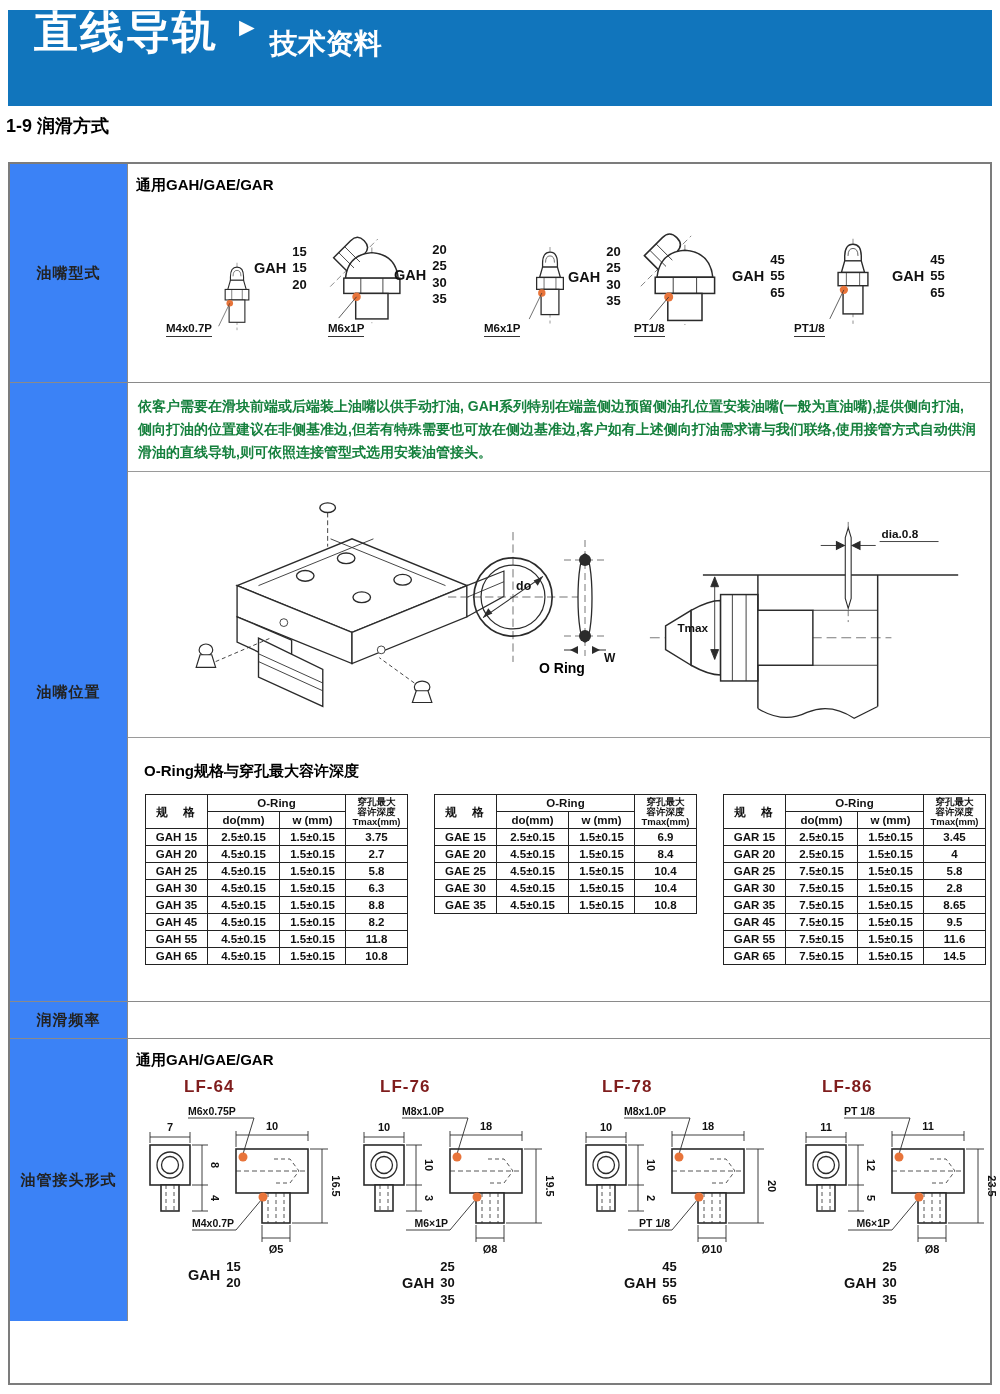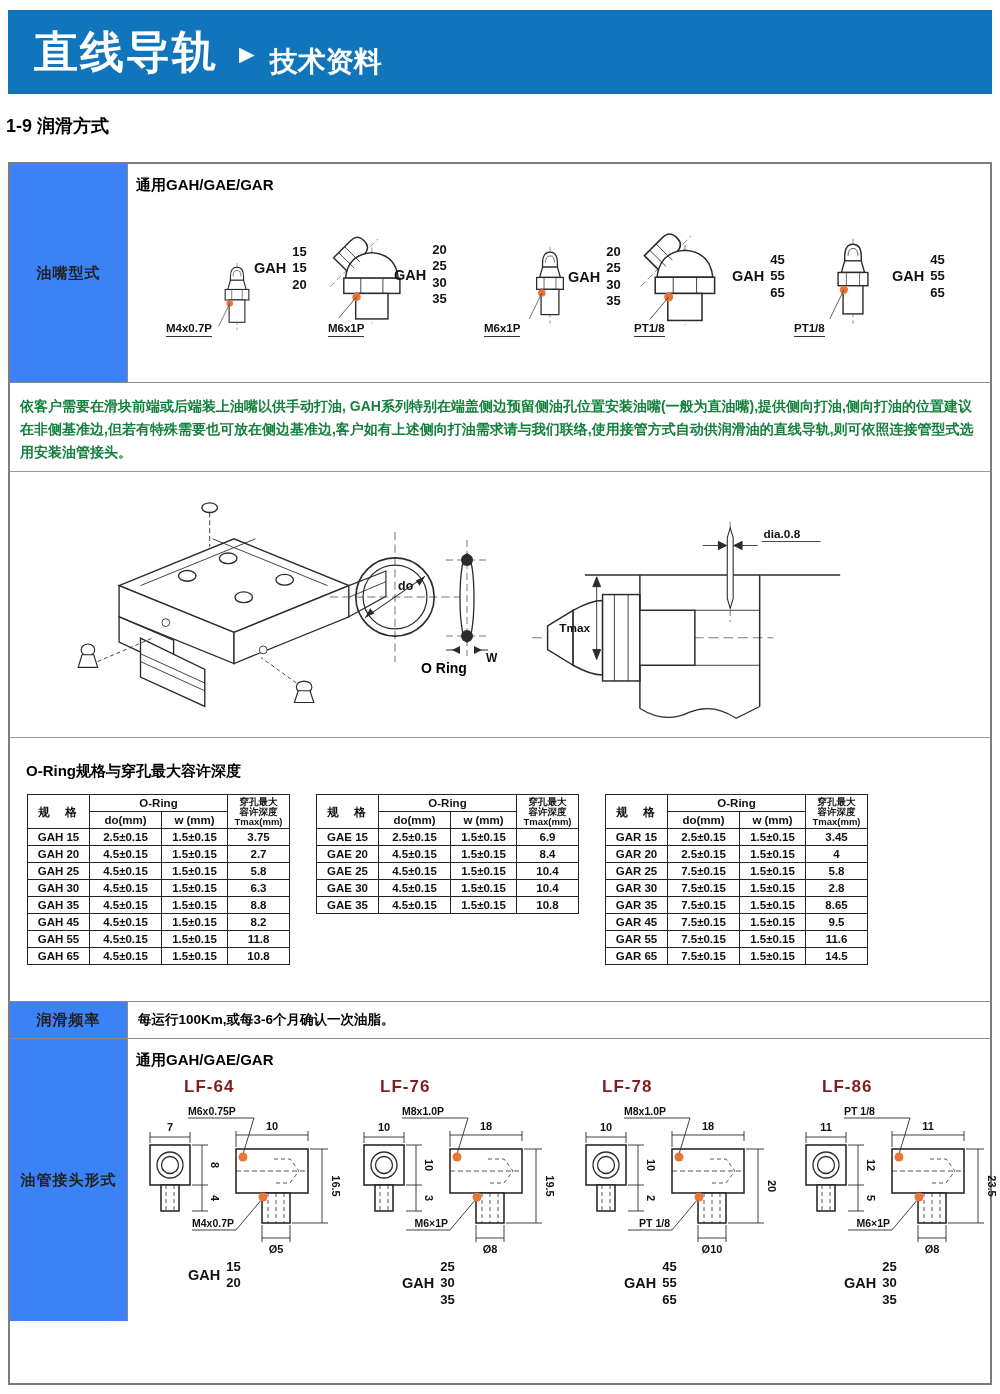--- a/index.html
+++ b/index.html
@@ -1,20 +1,20 @@
 <!DOCTYPE html>
 <html><head>
 <meta charset="utf-8">
 <style>
   html,body{margin:0;padding:0;background:#fff;}
   .page{position:relative;width:1000px;height:1394px;background:#fff;overflow:hidden;
         font-family:"Liberation Sans","DejaVu Sans",sans-serif;color:#111;}
   
-  .banner{position:absolute;left:8px;top:10px;width:984px;height:84px;background:#1175BC;
-          display:flex;align-items:center;padding-left:26px;box-sizing:border-box;}
+  .banner{position:absolute;left:8px;top:10px;width:984px;height:96px;background:#1175BC;
+          display:flex;align-items:flex-start;padding-left:26px;box-sizing:border-box;}
   .banner-title{font-size:44px;font-weight:bold;color:#fff;letter-spacing:2px;line-height:1;}
   .banner-arrow{color:#fff;font-size:26px;margin:4px 10px 0 16px;line-height:1;}
   .banner-sub{font-size:28px;font-weight:bold;color:#fff;margin-top:20px;line-height:1;}
   .section-heading{position:absolute;left:6px;top:114px;font-size:18px;font-weight:bold;color:#000;}
   
   .main-table{position:absolute;left:8px;top:162px;width:984px;height:1223px;
               border:2px solid #7c7c7c;box-sizing:border-box;display:flex;flex-direction:column;}
   .trow{display:flex;border-bottom:1.5px solid #8a8a8a;box-sizing:border-box;}
   .trow:last-child{border-bottom:none;}
   .tlabel{width:118px;min-width:118px;background:#3b82f6;border-right:1.5px solid #8a8a8a;
@@ -213,20 +213,21 @@
         <div class="size-stack" style="left:764px;top:88px">
           <span class="series">GAH</span>
           <span class="sizes">45
 55
 65</span>
         </div>
       </div>
     </div>
 
     <div class="trow" style="height:619px">
+      <div class="tlabel">油嘴位置</div>
       <div class="tcontent" style="display:flex;flex-direction:column">
 
         <div class="subrow" style="height:89px">
           <div class="para">依客户需要在滑块前端或后端装上油嘴以供手动打油, GAH系列特别在端盖侧边预留侧油孔位置安装油嘴(一般为直油嘴),提供侧向打油,侧向打油的位置建议在非侧基准边,但若有特殊需要也可放在侧边基准边,客户如有上述侧向打油需求请与我们联络,使用接管方式自动供润滑油的直线导轨,则可依照连接管型式选用安装油管接头。</div>
         </div>
 
         <div class="subrow" style="height:267px">
 
           <svg class="diag" style="left:48px;top:24px;width:352px;height:224px" viewBox="0 0 360 230">
             <g stroke="#2b2b2b" fill="#fff" stroke-width="1.4">
@@ -526,23 +527,20 @@
                 </tr>
               </tbody>
           </table>
         </div>
 
       </div>
     </div>
 
     <div class="trow" style="height:37px">
       <div class="tlabel">润滑频率</div>
-      <div class="tcontent" style="display:flex;align-items:center">
-        <div class="plain-text" style="padding-left:10px">每运行100Km,或每3-6个月确认一次油脂。</div>
-      </div>
     </div>
 
 
     <div class="trow" style="height:282px">
       <div class="tlabel">油管接头形式</div>
       <div class="tcontent">
         <div class="common-note">通用GAH/GAE/GAR</div>
 
         <div class="joint-group" style="left:8px;top:38px">
           <div class="joint-title" style="left:48px">LF-64</div>

